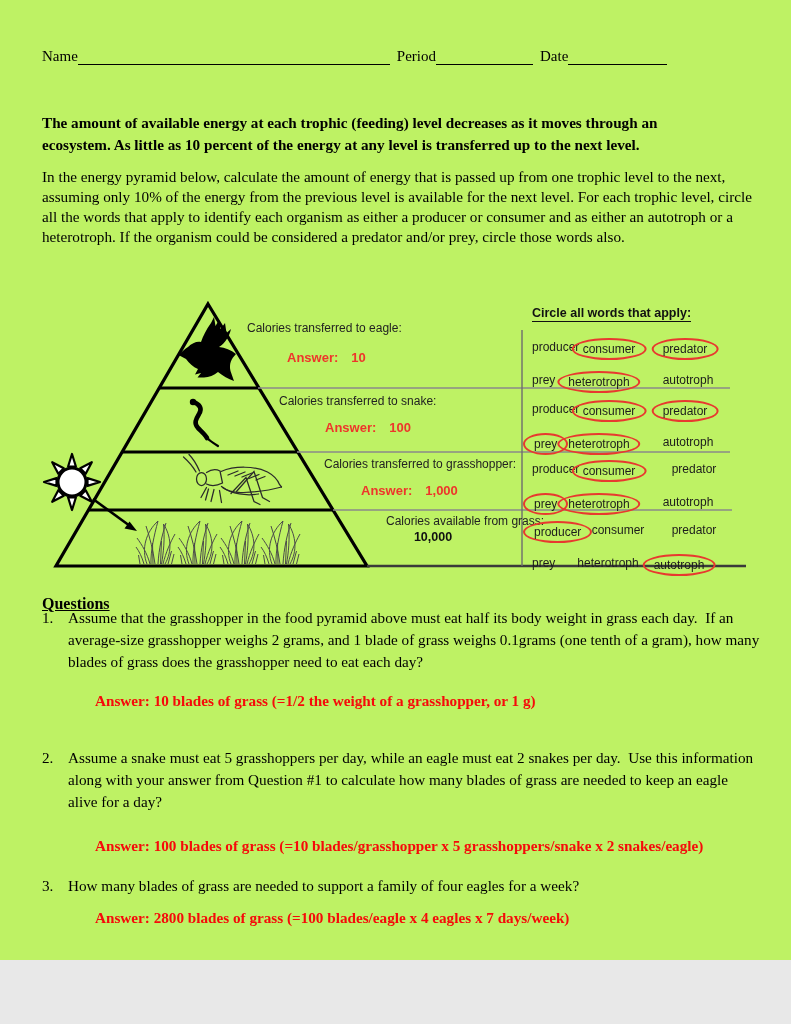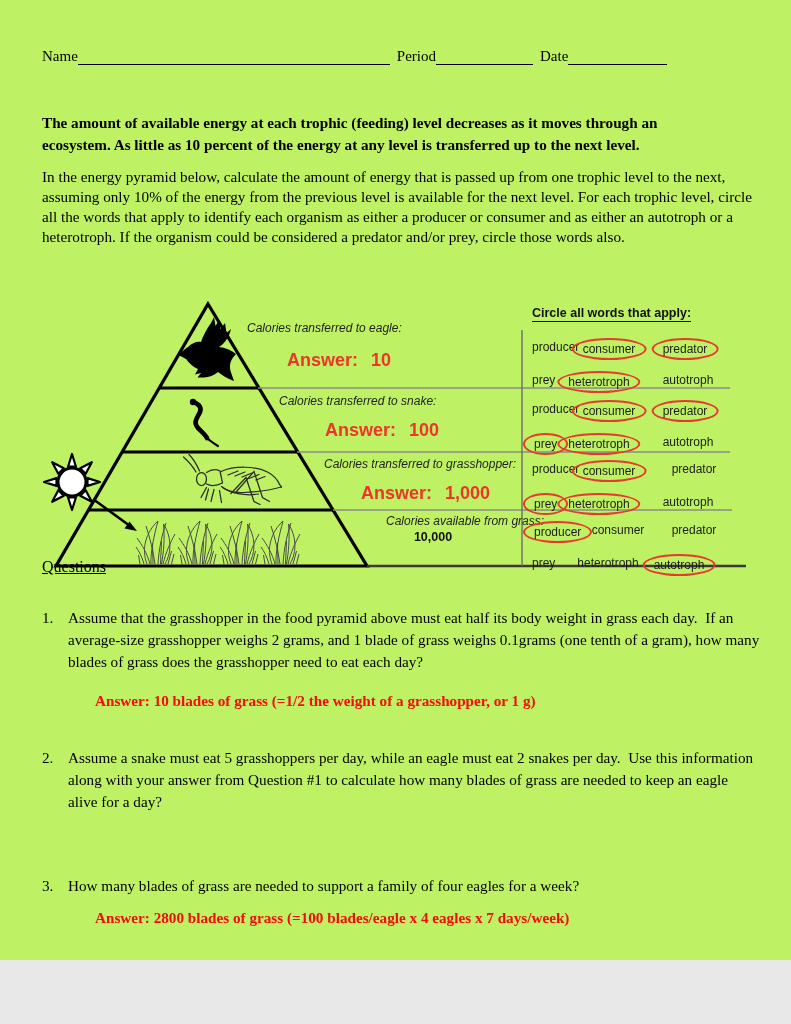--- a/index.html
+++ b/index.html
@@ -13,38 +13,38 @@
   .uline{display:inline-block; border-bottom:1.3px solid #000; height:16px;}
   .hdr .lbl{white-space:nowrap;}
   .u-name{width:312px;} .u-period{width:97px;} .u-date{width:99px;}
   .gap6{margin-left:7px;}
   
   .title{position:absolute; left:0; top:79px; width:791px; text-align:center; font-weight:bold; font-size:15.5px;}
   .intro{position:absolute; left:42px; top:112px; width:668px; font-weight:bold; font-size:15.2px; line-height:21.5px; white-space:pre-wrap;}
   .instr{position:absolute; left:42px; top:167px; width:712px; font-size:15.2px; line-height:20px; white-space:pre-wrap;}
   
   .dsvg{position:absolute; left:0; top:0; width:791px; height:1024px; pointer-events:none;}
-  .dlabel{position:absolute; font-family:"Liberation Sans", sans-serif; font-size:12px; color:#222; white-space:nowrap;font-style:italic;}
-  .dans{position:absolute; font-family:"Liberation Sans", sans-serif; font-size:18px; font-weight:bold; color:#ee352b; white-space:nowrap;}
+  .dlabel{position:absolute; font-family:"Liberation Sans", sans-serif; font-size:12px; color:#222; white-space:nowrap;}
+  .dans{position:absolute; font-family:"Liberation Sans", sans-serif; font-size:13px; font-weight:bold; color:#ee352b; white-space:nowrap;}
   .dans .val{margin-left:13px;}
   .dval{position:absolute; font-family:"Liberation Sans", sans-serif; font-size:12.5px; font-weight:bold; color:#111; text-align:center;}
   .circ-hdr{position:absolute; left:532px; top:306px; font-family:"Liberation Sans", sans-serif;
             font-size:12.5px; font-weight:bold; color:#111; border-bottom:1.6px solid #111; padding-bottom:1px; white-space:nowrap;text-align:right;}
   .wg{position:absolute; left:522px; width:218px; height:62px;}
   .wg0{top:336px;} .wg1{top:398px;} .wg2{top:458px;} .wg3{top:519px;}
   .w{position:absolute; font-family:"Liberation Sans", sans-serif; font-size:12px; color:#1c1c1c; white-space:nowrap;}
   .row1{top:4px;} .row2{top:37px;}
   .ca{left:10px;}
   .cb{left:96px; transform:translateX(-50%);}
   .cc{left:172px; transform:translateX(-50%);}
   .cb2{left:86px; transform:translateX(-50%);}
   .cc2{left:166px; transform:translateX(-50%);}
   .circled{border:2px solid #e8392f; border-radius:50%; padding:2px 9px; margin:-2px -9px;}
   
-  .qhead{position:absolute; left:42px; top:558px; font-size:16px; font-weight:normal; text-decoration:underline;}
+  .qhead{position:absolute; left:42px; top:595px; font-size:16px; font-weight:bold; text-decoration:underline;}
   .q{position:absolute; left:42px; display:flex; font-size:15.2px; line-height:22px;}
   .q1{top:607px;} .q2{top:747px;} .q3{top:875px;}
   .qnum{width:26px; flex:none;}
   .qtext{width:692px; white-space:pre-wrap;}
   .qans{position:absolute; left:95px; font-size:15.2px; font-weight:bold; color:#f60a0a; white-space:nowrap;}
   .a1{top:692px;} .a2{top:837px;} .a3{top:909px;}
 </style>
 </head>
 <body>
 
@@ -198,20 +198,21 @@
   <div class="q q1">
     <span class="qnum">1.</span>
     <span class="qtext">Assume that the grasshopper in the food pyramid above must eat half its body weight in grass each day.  If an average-size grasshopper weighs 2 grams, and 1 blade of grass weighs 0.1grams (one tenth of a gram), how many blades of grass does the grasshopper need to eat each day?</span>
   </div>
   <div class="qans a1">Answer: 10 blades of grass (=1/2 the weight of a grasshopper, or 1 g)</div>
 
   <div class="q q2">
     <span class="qnum">2.</span>
     <span class="qtext">Assume a snake must eat 5 grasshoppers per day, while an eagle must eat 2 snakes per day.  Use this information along with your answer from Question #1 to calculate how many blades of grass are needed to keep an eagle alive for a day?</span>
   </div>
+  <div class="qans a2">Answer: 100 blades of grass (=10 blades/grasshopper x 5 grasshoppers/snake x 2 snakes/eagle)</div>
 
   <div class="q q3">
     <span class="qnum">3.</span>
     <span class="qtext">How many blades of grass are needed to support a family of four eagles for a week?</span>
   </div>
   <div class="qans a3">Answer: 2800 blades of grass (=100 blades/eagle x 4 eagles x 7 days/week)</div>
 
 </div>
 
 </body></html>

